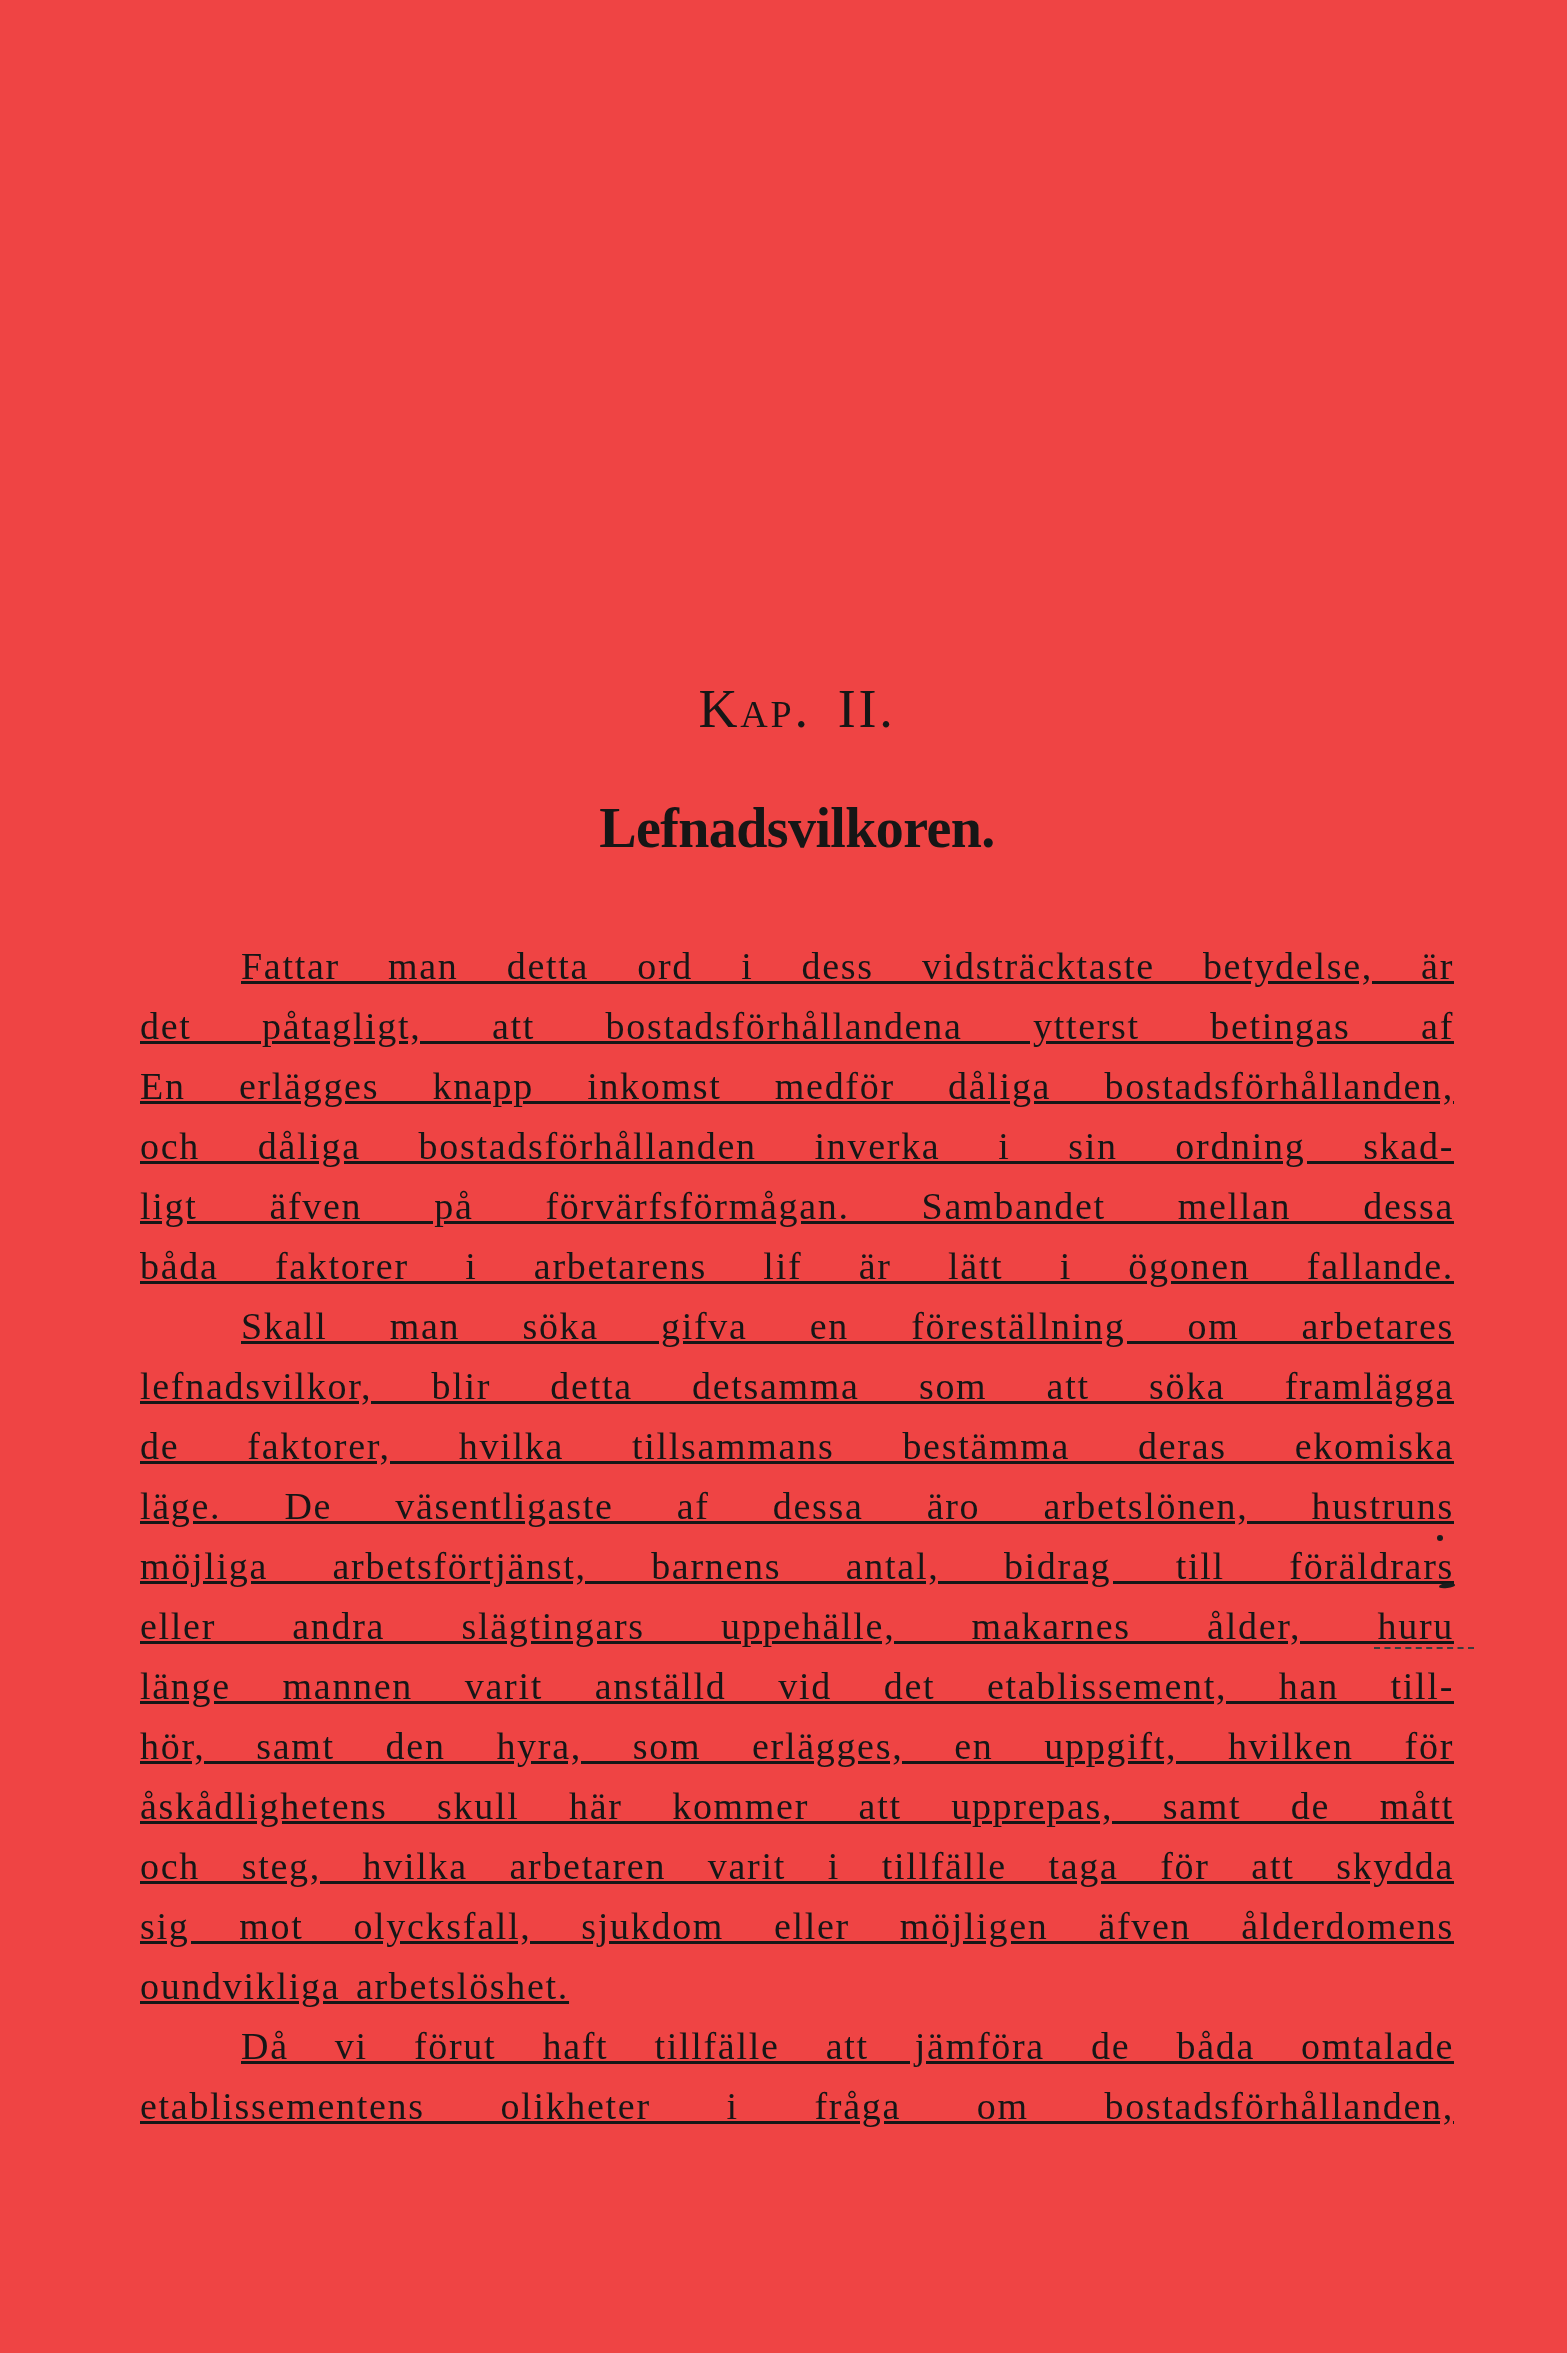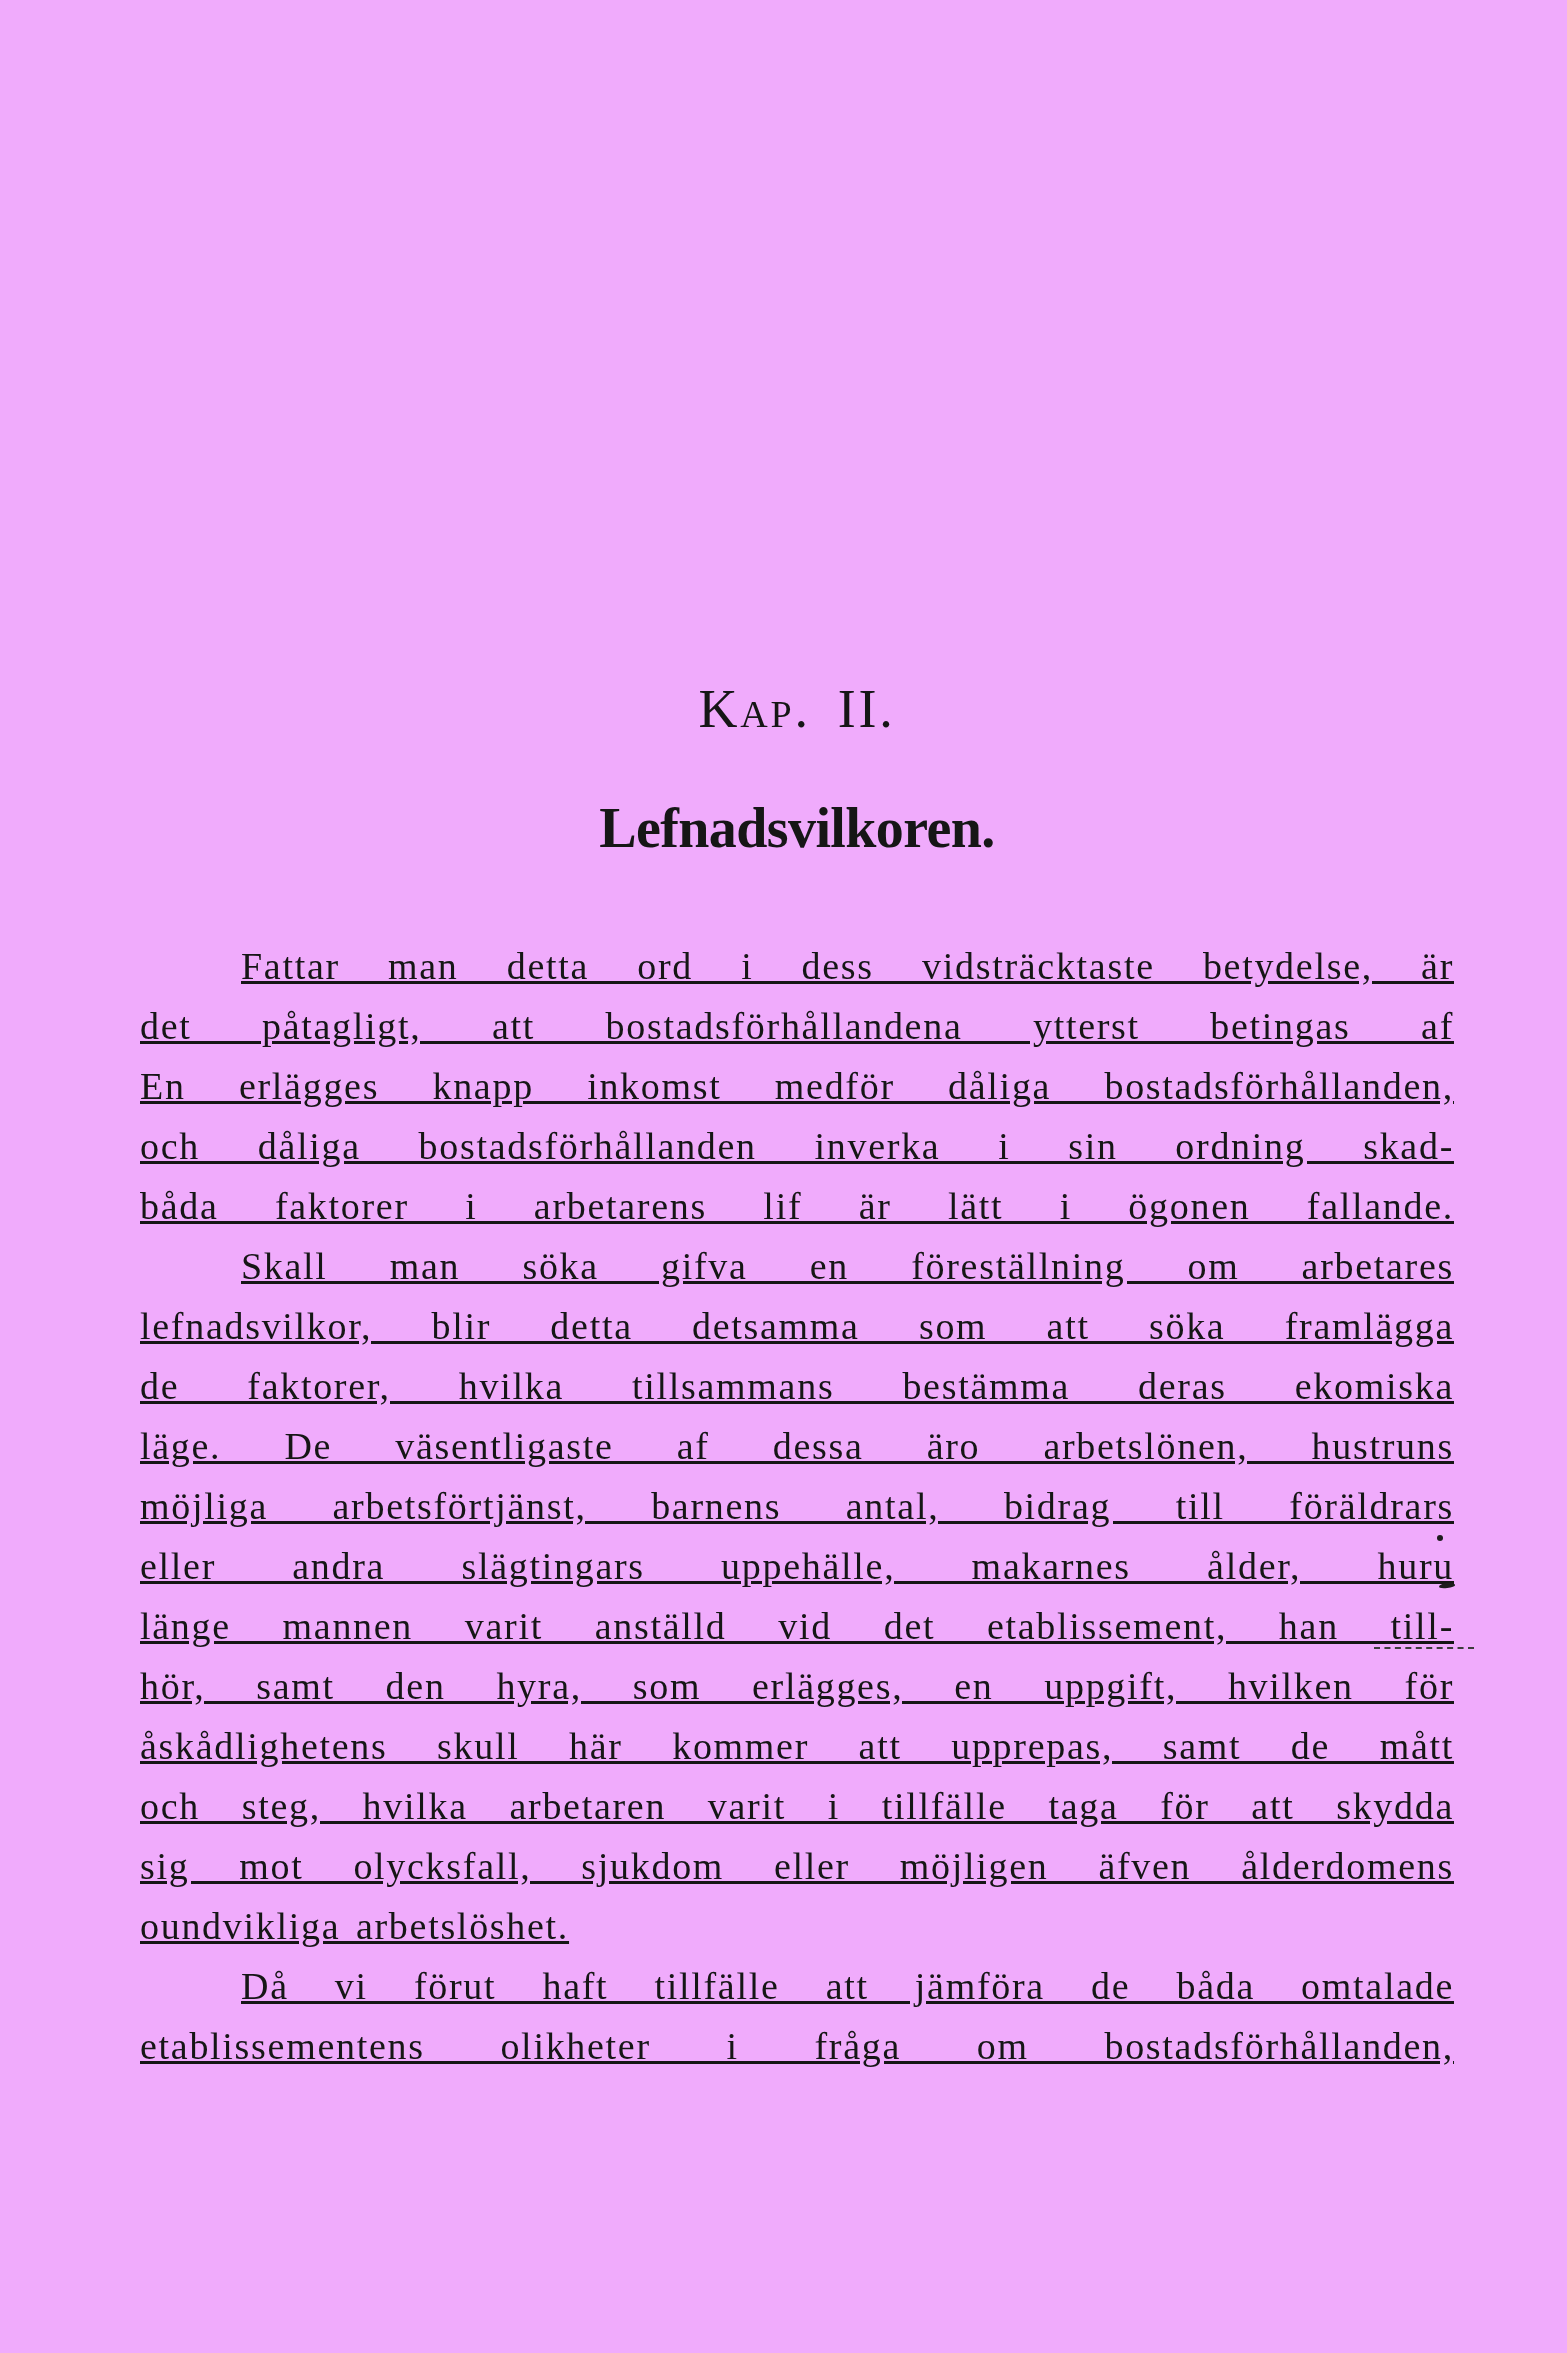--- a/index.html
+++ b/index.html
@@ -4,21 +4,21 @@
 <style>
   html, body {
     margin: 0;
     padding: 0;
     background: #ffffff;
   }
   .page {
     position: relative;
     width: 1567px;
     height: 2354px;
-    background: #f0abfc;
+    background: #ef4444;
     overflow: hidden;
     font-family: "Liberation Serif", "DejaVu Serif", serif;
     color: #161616;
   }
   .kicker {
     position: absolute;
     top: 682px;
     left: 140px;
     width: 1314px;
     text-align: center;
@@ -105,20 +105,21 @@
     <span class="chapter-label">Kap.</span><span class="chapter-numeral">II.</span>
   </div>
 
   <h1 class="title">Lefnadsvilkoren.</h1>
 
   <div class="body-text" id="body-lines">
       <div class="line indent">Fattar man detta ord i dess vidsträcktaste betydelse, är</div>
       <div class="line">det påtagligt, att bostadsförhållandena ytterst betingas af</div>
       <div class="line">En erlägges knapp inkomst medför dåliga bostadsförhållanden,</div>
       <div class="line">och dåliga bostadsförhållanden inverka i sin ordning skad-</div>
+      <div class="line">ligt äfven på förvärfsförmågan. Sambandet mellan dessa</div>
       <div class="line">båda faktorer i arbetarens lif är lätt i ögonen fallande.</div>
       <div class="line indent">Skall man söka gifva en föreställning om arbetares</div>
       <div class="line">lefnadsvilkor, blir detta detsamma som att söka framlägga</div>
       <div class="line">de faktorer, hvilka tillsammans bestämma deras ekomiska</div>
       <div class="line">läge. De väsentligaste af dessa äro arbetslönen, hustruns</div>
       <div class="line">möjliga arbetsförtjänst, barnens antal, bidrag till föräldrars</div>
       <div class="line">eller andra slägtingars uppehälle, makarnes ålder, huru</div>
       <div class="line">länge mannen varit anställd vid det etablissement, han till-</div>
       <div class="line">hör, samt den hyra, som erlägges, en uppgift, hvilken för</div>
       <div class="line">åskådlighetens skull här kommer att upprepas, samt de mått</div>

